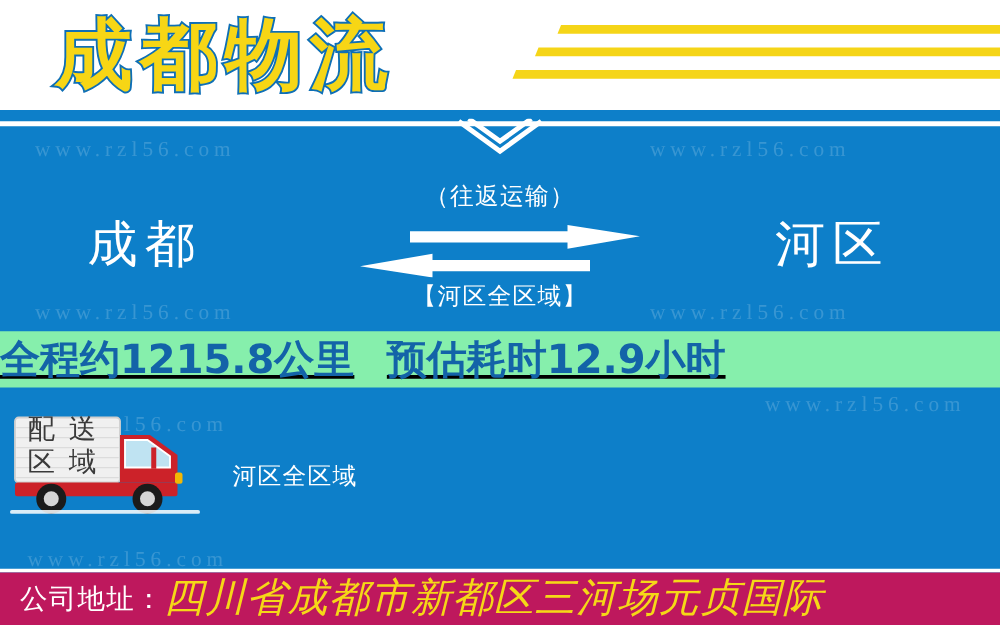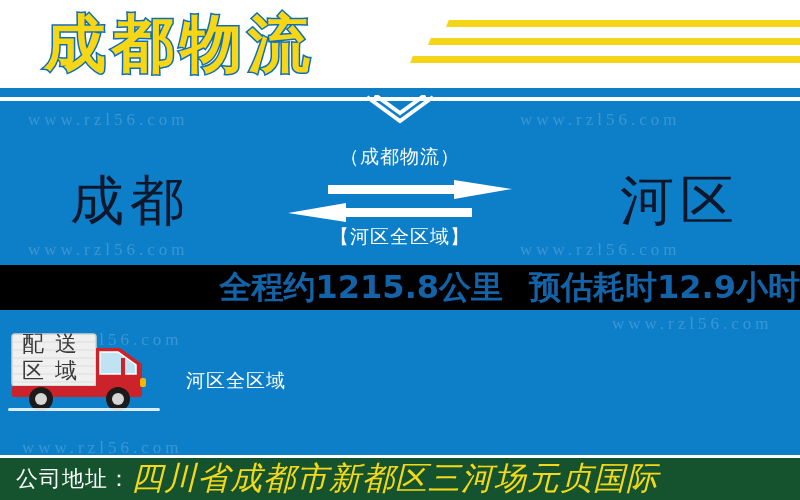--- a/index.html
+++ b/index.html
@@ -59,22 +59,22 @@
   .wm-b{left:520px;top:110px;}
   .wm-c{left:28px;top:240px;}
   .wm-d{left:520px;top:240px;}
   .wm-e{left:612px;top:314px;}
   .wm-f{left:22px;top:330px;}
   .wm-g{left:22px;top:438px;}
 
   
   .city{
     position:absolute;top:168px;
-    font-size:54px;color:#0f172a;letter-spacing:6px;white-space:nowrap;
-    font-family:Liberation Sans, sans-serif;
+    font-size:40px;color:#ffffff;letter-spacing:6px;white-space:nowrap;
+    font-family:Liberation Mono, monospace;
     line-height:64px;
   }
   .city-from{left:70px;}
   .city-to{left:620px;}
 
   .route-note-top{
     position:absolute;left:296px;top:144px;width:208px;
     text-align:center;color:#ffffff;font-size:19px;letter-spacing:1px;
     white-space:nowrap;
     font-family:"DejaVu Sans","Liberation Sans",sans-serif;
@@ -83,22 +83,22 @@
     position:absolute;left:296px;top:224px;width:208px;
     text-align:center;color:#ffffff;font-size:19px;letter-spacing:1px;
     white-space:nowrap;
     font-family:"DejaVu Sans","Liberation Sans",sans-serif;
   }
   .arrows{position:absolute;left:288px;top:180px;width:224px;height:42px;}
 
   
   .yellow-bar{
     position:absolute;left:0;top:265px;width:800px;height:45px;
-    background:#000000;
-    display:flex;align-items:center;justify-content:flex-end;text-decoration:underline;
+    background:#86efac;
+    display:flex;align-items:center;justify-content:flex-start;text-decoration:underline;
   }
   .yb-text{
     color:#1363a8;font-size:32px;font-weight:bold;letter-spacing:0px;
     white-space:nowrap;
     font-family:"DejaVu Sans","Liberation Sans",sans-serif;
   }
   .yb-gap{display:inline-block;width:26px;}
 
   
   .truck{position:absolute;left:8px;top:330px;width:152px;height:82px;}
@@ -113,21 +113,21 @@
     color:#ffffff;font-size:19px;letter-spacing:1px;white-space:nowrap;
     font-family:"DejaVu Sans","Liberation Sans",sans-serif;
   }
 
   
   .bottom-rule{
     position:absolute;left:0;top:455px;width:800px;height:3px;background:#ffffff;
   }
   .bottom-bar{
     position:absolute;left:0;top:458px;width:800px;height:42px;
-    background:#14532d;display:flex;align-items:center;
+    background:#be185d;display:flex;align-items:center;
   }
   .addr-label{
     margin-left:16px;color:#ffffff;font-size:22px;letter-spacing:1px;
     white-space:nowrap;
     font-family:"DejaVu Sans","Liberation Sans",sans-serif;
   }
   .addr-value{
     color:#f5d817;font-size:32px;letter-spacing:1px;white-space:nowrap;
     font-family:"DejaVu Sans","Liberation Sans",sans-serif;
     font-style:italic;
@@ -157,21 +157,21 @@
   <div class="wm wm-b">www.rzl56.com</div>
   <div class="wm wm-c">www.rzl56.com</div>
   <div class="wm wm-d">www.rzl56.com</div>
   <div class="wm wm-e">www.rzl56.com</div>
   <div class="wm wm-f">www.rzl56.com</div>
   <div class="wm wm-g">www.rzl56.com</div>
 
   <div class="city city-from">成都</div>
   <div class="city city-to">河区</div>
 
-  <div class="route-note-top">（成都物流）</div>
+  <div class="route-note-top">（往返运输）</div>
 
   <div class="arrows">
     <svg viewBox="0 0 224 42" xmlns="http://www.w3.org/2000/svg">
 
       <polygon points="224,9 166,0 166,5 40,5 40,14 166,14 166,19" fill="#ffffff"></polygon>
 
       <polygon points="0,33 58,42 58,37 184,37 184,28 58,28 58,23" fill="#ffffff"></polygon>
     </svg>
   </div>
 

